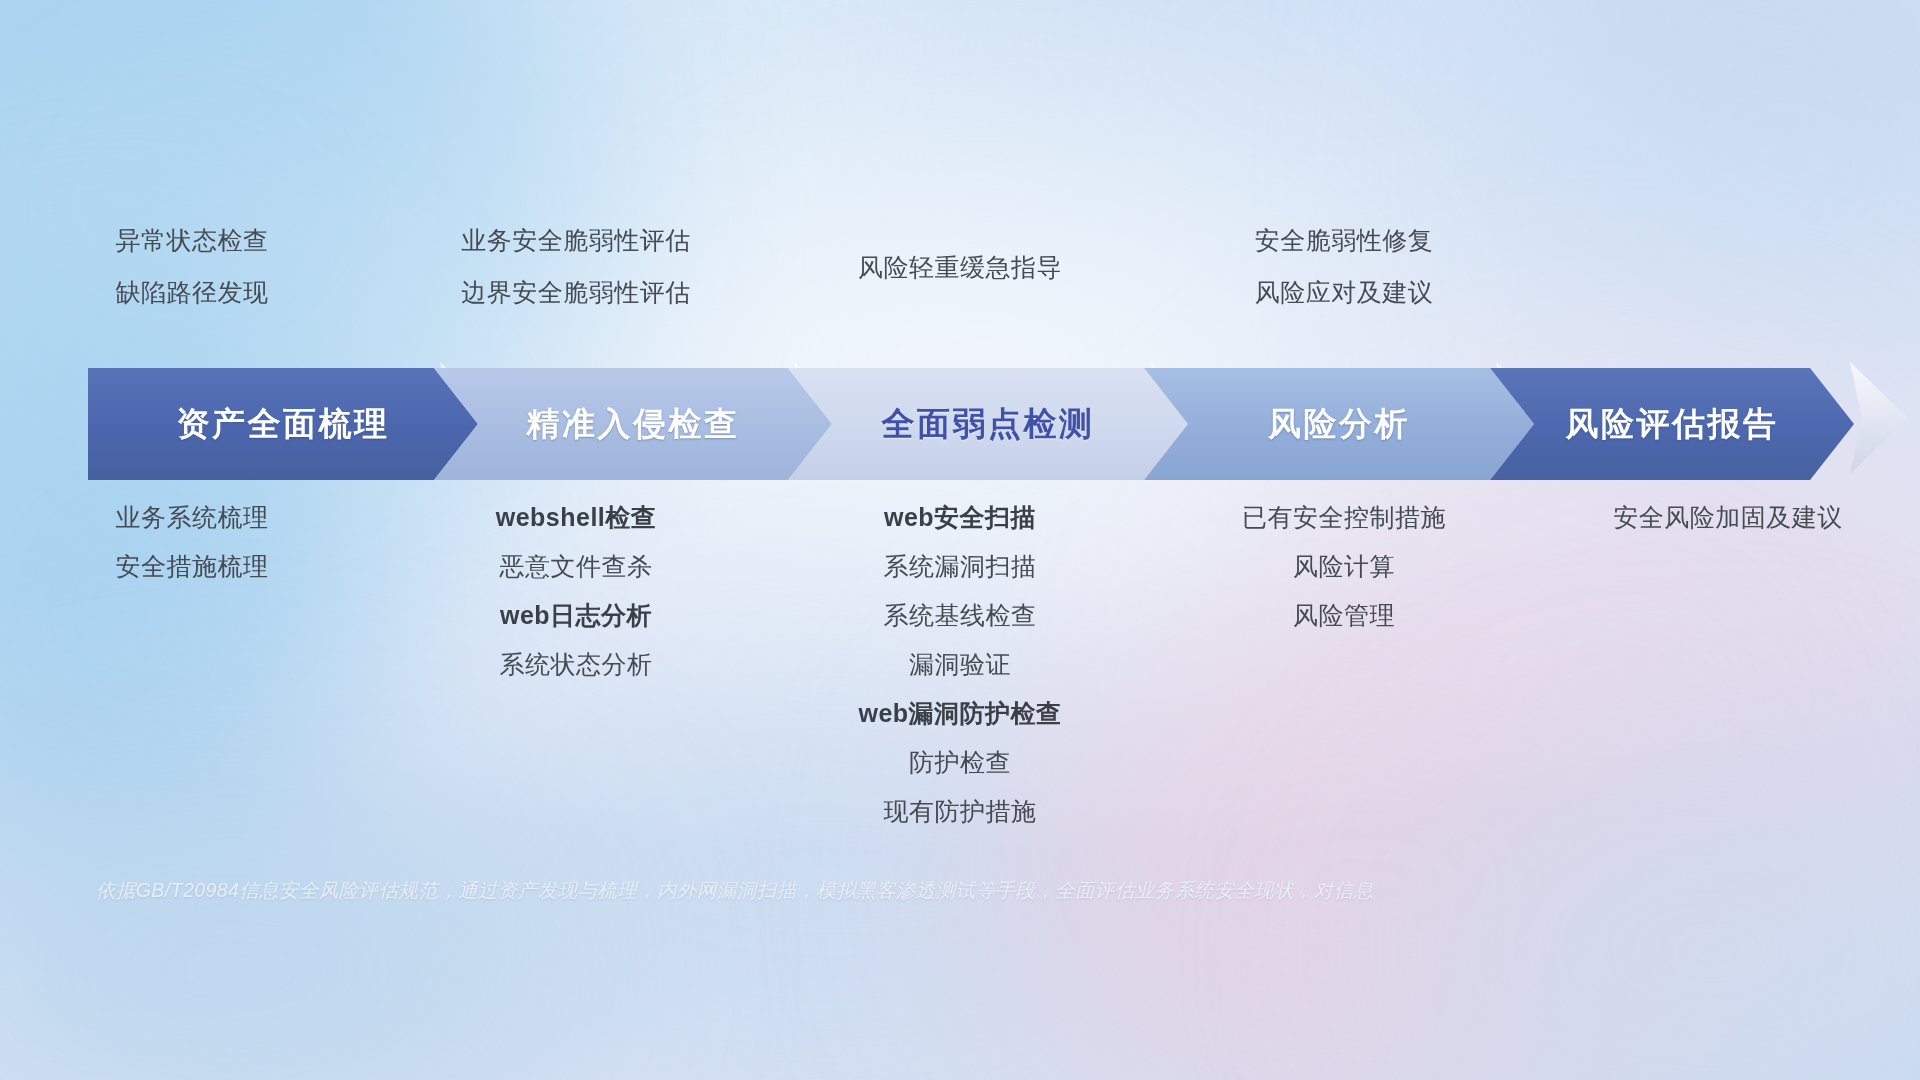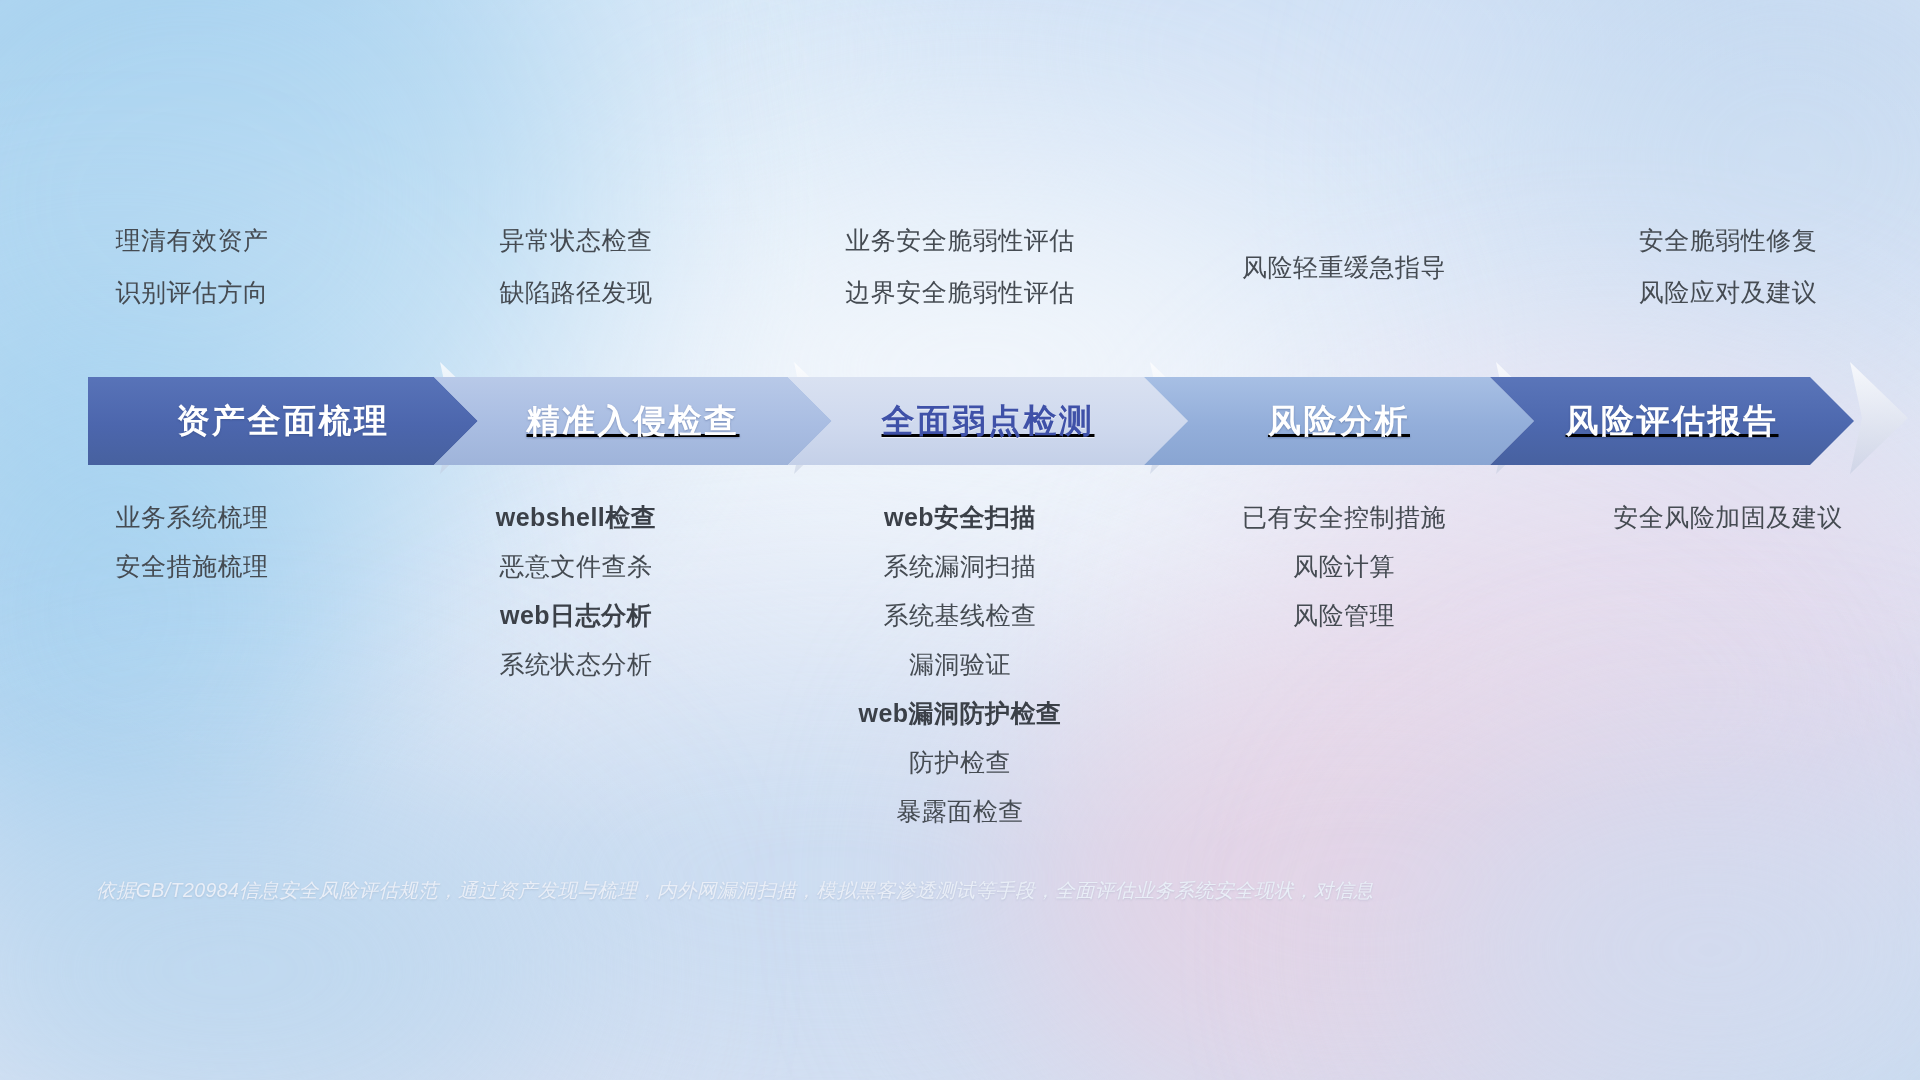--- a/index.html
+++ b/index.html
@@ -46,28 +46,26 @@
     font-size:25px;color:#454b52;line-height:1;letter-spacing:.5px;
     white-space:nowrap;
   }
   .top-row .item{margin-bottom:27px;}
   .bot-row .item{margin-bottom:24px;}
   .item.bold{font-weight:bold;color:#3b4048;text-align:center;}
 
   
   #band{position:absolute;left:88px;top:368px;width:1766px;height:100px;}
   .arrow{
-    position:absolute;top:0;height:88px;
+    position:absolute;top:0;height:112px;
     display:flex;align-items:center;justify-content:center;
     clip-path:polygon(0 0, calc(100% - 44px) 0, 100% 50%, calc(100% - 44px) 100%, 0 100%);
-    margin-top:9px;
   }
   .arrow.notch{
     clip-path:polygon(0 0, calc(100% - 44px) 0, 100% 50%, calc(100% - 44px) 100%, 0 100%, 44px 50%);
-    text-decoration:underline;
   }
   .arrow .lbl{
     font-size:33px;font-weight:bold;letter-spacing:2.5px;
     text-shadow:0 1px 2px rgba(40,60,110,.35);
     white-space:nowrap;
   }
   
   .a1{left:0;width:390px;background:linear-gradient(180deg,#5873b8 0%,#4c66ad 55%,#47619f 100%);}
   .a1 .lbl{color:#ffffff;}
   .a2{left:346px;width:398px;background:linear-gradient(180deg,#b8c9e8 0%,#a9bde2 55%,#9fb4da 100%);}
@@ -111,24 +109,20 @@
   <div class="blob b5"></div>
   <div class="blob b6"></div>
   <div class="blob b11"></div>
   <div class="sheen"></div>
 </div>
 
 <div id="stage">
 
   <div class="top-row">
     <div class="col">
-      <div class="item">理清有效资产</div>
-      <div class="item">识别评估方向</div>
-    </div>
-    <div class="col">
       <div class="item">异常状态检查</div>
       <div class="item">缺陷路径发现</div>
     </div>
     <div class="col">
       <div class="item">业务安全脆弱性评估</div>
       <div class="item">边界安全脆弱性评估</div>
     </div>
     <div class="col">
       <div class="item" style="margin-top:27px">风险轻重缓急指导</div>
     </div>
@@ -176,21 +170,21 @@
       <div class="item">系统状态分析</div>
     </div>
 
     <div class="col">
       <div class="item bold">web安全扫描</div>
       <div class="item">系统漏洞扫描</div>
       <div class="item">系统基线检查</div>
       <div class="item">漏洞验证</div>
       <div class="item bold">web漏洞防护检查</div>
       <div class="item">防护检查</div>
-      <div class="item">暴露面检查</div>
+      <div class="item">现有防护措施</div>
     </div>
 
     <div class="col">
       <div class="item">已有安全控制措施</div>
       <div class="item">风险计算</div>
       <div class="item">风险管理</div>
     </div>
 
     <div class="col">
       <div class="item">安全风险加固及建议</div>

